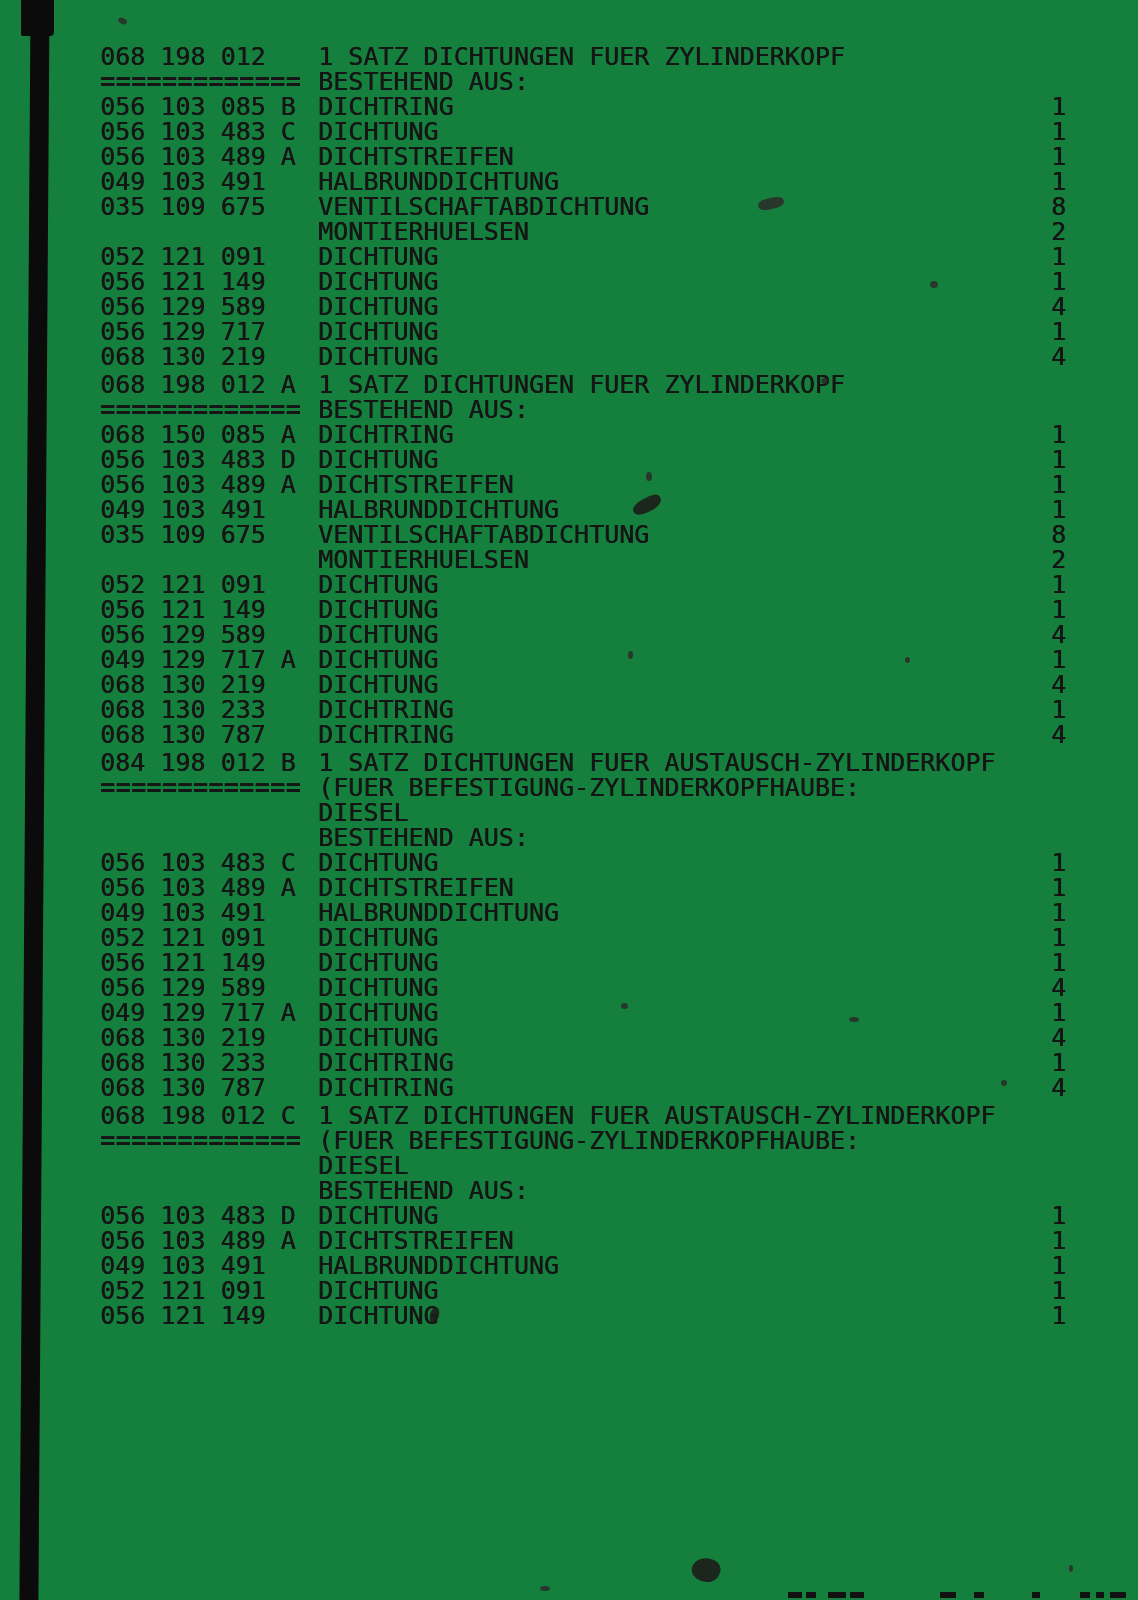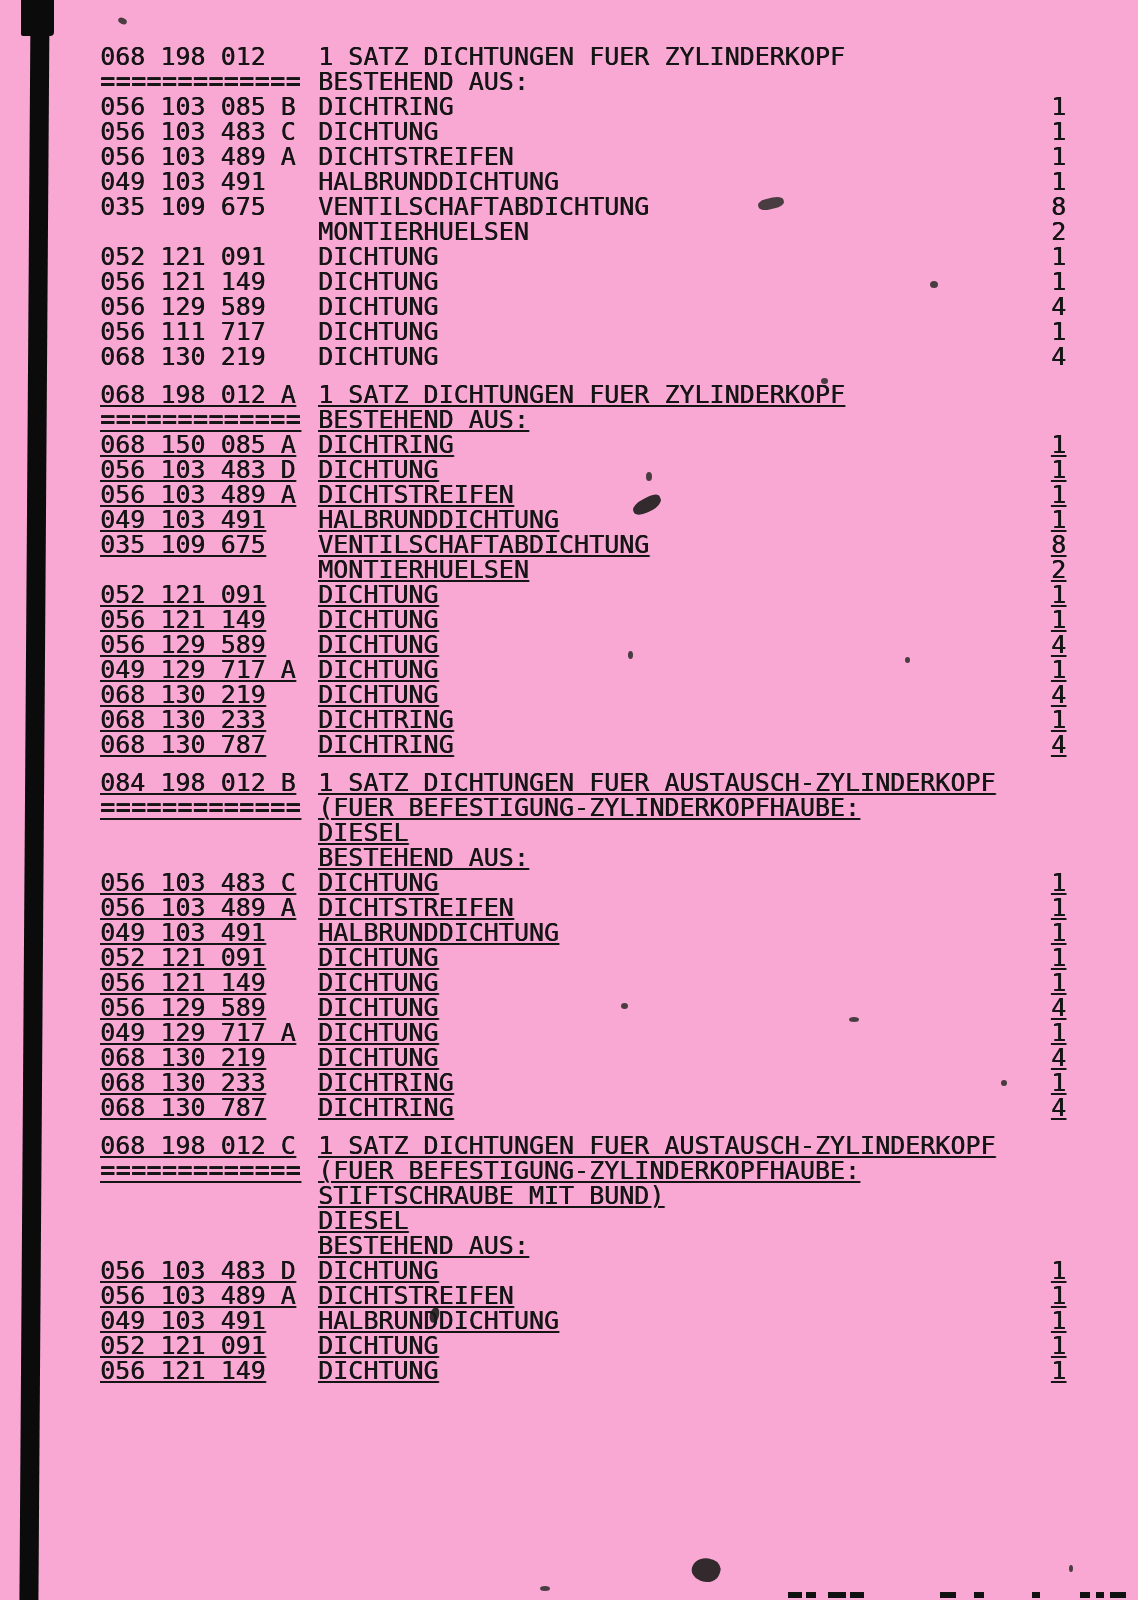--- a/index.html
+++ b/index.html
@@ -1,20 +1,20 @@
 <!DOCTYPE html>
 <html><head>
 <meta charset="utf-8">
 <style>
   html,body { margin:0; padding:0; background:#e8e8e4; }
   .page {
     position:relative;
     width:1138px; height:1600px;
     margin:0 auto;
-    background:#f9a8d4;
+    background:#15803d;
     overflow:hidden;
     font-family:"DejaVu Sans Mono", monospace;
     font-size:25px;
     line-height:25px;
     color:#151515;
   }
   .ink { text-shadow:0.5px 0 0 currentColor; }
 
   
   .binding-bar {
@@ -25,21 +25,21 @@
   }
   .binding-cap {
     position:absolute; left:21px; top:0;
     width:33px; height:36px;
     background:#0b0b0b;
     border-radius:0 0 4px 2px;
   }
 
   .content { position:absolute; left:100px; top:44px; width:966px; }
   .section { margin-top:0; }
-  .section + .section { margin-top:13px;text-decoration:underline; }
+  .section + .section { margin-top:3px; }
 
   .hdr { display:flex; }
   .hdr-left { width:218px; flex:none; }
   .pn { height:25px; white-space:pre; }
   .underline { height:25px; font-weight:bold; letter-spacing:0.4px; overflow:hidden; }
   .hdr-right { flex:1; }
   .hline { height:25px; white-space:pre; }
 
   .row { display:flex; height:25px; }
   .part { width:218px; flex:none; white-space:pre; }
@@ -114,21 +114,21 @@
             <span class="part">056 121 149</span>
             <span class="desc">DICHTUNG</span>
             <span class="qty">1</span>
           </div>
           <div class="row">
             <span class="part">056 129 589</span>
             <span class="desc">DICHTUNG</span>
             <span class="qty">4</span>
           </div>
           <div class="row">
-            <span class="part">056 111 717</span>
+            <span class="part">056 129 717</span>
             <span class="desc">DICHTUNG</span>
             <span class="qty">1</span>
           </div>
           <div class="row">
             <span class="part">068 130 219</span>
             <span class="desc">DICHTUNG</span>
             <span class="qty">4</span>
           </div>
         </div>
     </section>
@@ -282,21 +282,20 @@
 
     <section class="section">
       <div class="hdr">
         <div class="hdr-left">
           <div class="pn">068 198 012 C</div>
           <div class="underline">=============</div>
         </div>
         <div class="hdr-right">
             <div class="hline">1 SATZ DICHTUNGEN FUER AUSTAUSCH-ZYLINDERKOPF</div>
             <div class="hline">(FUER BEFESTIGUNG-ZYLINDERKOPFHAUBE:</div>
-            <div class="hline">STIFTSCHRAUBE MIT BUND)</div>
             <div class="hline">DIESEL</div>
             <div class="hline">BESTEHEND AUS:</div>
           </div>
       </div>
       <div class="rows">
           <div class="row">
             <span class="part">056 103 483 D</span>
             <span class="desc">DICHTUNG</span>
             <span class="qty">1</span>
           </div>

